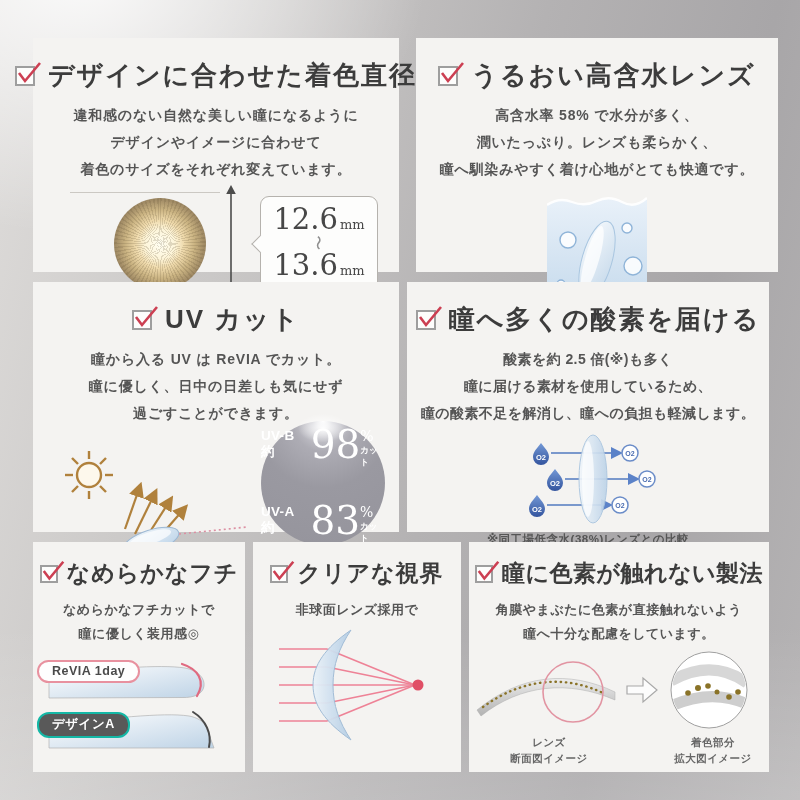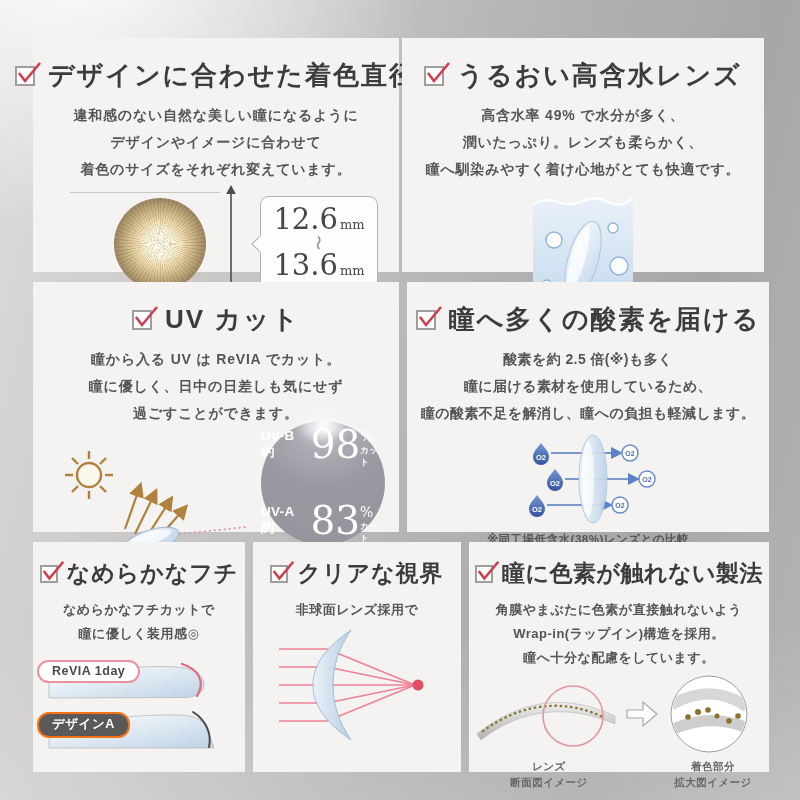--- a/index.html
+++ b/index.html
@@ -10,21 +10,21 @@
   }
   .stage{
     position:relative; width:800px; height:800px;
     background:
       radial-gradient(ellipse 560px 430px at 10% -4%, rgba(255,255,255,0.9) 0%, rgba(255,255,255,0) 62%),
       linear-gradient(to bottom, rgba(255,255,255,0) 78%, rgba(255,255,255,0.18) 100%),
       linear-gradient(104deg,#dedcda 0%,#cac8c7 28%,#b4b2b3 55%,#a8a6a8 78%,#b6b4b5 100%);
   }
   .card{ position:absolute; background:#f4f3f1; }
   .c1{ left:33px; top:38px;  width:366px; height:234px; }
-  .c2{ left:402px; top:38px; width:362px; height:234px; }
+  .c2{ left:416px; top:38px; width:362px; height:234px; }
   .c3{ left:33px; top:282px; width:366px; height:250px; }
   .c4{ left:407px; top:282px; width:362px; height:250px; }
   .c5{ left:33px; top:542px; width:212px; height:230px; }
   .c6{ left:253px; top:542px; width:208px; height:230px; }
   .c7{ left:469px; top:542px; width:300px; height:230px; }
 
   .head{ display:flex; justify-content:center; align-items:center; gap:13px; margin-top:20px; }
   .c5 .head,.c6 .head,.c7 .head{ margin-top:16px; gap:9px; }
   .cbx{ position:relative; width:20px; height:20px; border:2px solid #9e9e9e; background:#fdfdfc; flex:0 0 auto; }
   .c5 .cbx,.c6 .cbx,.c7 .cbx{ width:18px; height:18px; }
@@ -82,21 +82,21 @@
   
   .ill4{ display:flex; justify-content:center; margin-top:4px; }
   .footnote{ text-align:center; font-size:11.5px; font-weight:bold; color:#555; letter-spacing:0.5px; margin-top:5px; }
 
   
   .ill5{ position:relative; height:118px; margin-top:8px; }
   .ill5 svg{ position:absolute; left:6px; top:0; }
   .pill{ position:absolute; border-radius:12px; font-size:12.5px; font-weight:bold;
          padding:2px 13px 3px; letter-spacing:0.5px; white-space:nowrap; }
   .pill-revia{ left:4px; top:6px; background:#fefefe; border:2px solid #e8919f; color:#4a4a4a; }
-  .pill-design{ left:4px; top:58px; background:#595959; border:2px solid #f97316; color:#fff; }
+  .pill-design{ left:4px; top:58px; background:#595959; border:2px solid #14b8a6; color:#fff; }
 
   
   .ill6{ display:flex; justify-content:center; margin-top:4px; }
 
   
   .ill7{ position:relative; margin-top:4px; height:82px; }
   .caps{ position:relative; height:34px; margin-top:3px; }
   .cap{ position:absolute; text-align:center; font-size:10.5px; font-weight:bold;
         color:#666; line-height:1.5; letter-spacing:0.5px; }
   .cap-left{ left:0; width:160px; }
@@ -141,21 +141,21 @@
   <div class="card c2">
     <div class="head">
       <span class="cbx">
         <svg width="28" height="28" viewBox="0 0 28 28">
           <polyline points="3,13 9,21 24,3" fill="none" stroke="#cc3f52" stroke-width="2.6"></polyline>
         </svg>
       </span>
       <span class="title">うるおい高含水レンズ</span>
     </div>
     <div class="body">
-      <div>高含水率 49% で水分が多く、</div>
+      <div>高含水率 58% で水分が多く、</div>
       <div>潤いたっぷり。レンズも柔らかく、</div>
       <div>瞳へ馴染みやすく着け心地がとても快適です。</div>
     </div>
     <div class="ill2">
       <svg width="100" height="120" viewBox="0 0 100 120">
         <defs>
           <linearGradient id="wbg" x1="0" y1="0" x2="0" y2="1">
             <stop offset="0" stop-color="#e9f1f9"></stop>
               <stop offset="1" stop-color="#c4d9ec"></stop>
           </linearGradient>
@@ -395,21 +395,20 @@
     <div class="head">
       <span class="cbx">
         <svg width="26" height="26" viewBox="0 0 28 28">
           <polyline points="3,13 9,21 24,3" fill="none" stroke="#cc3f52" stroke-width="2.8"></polyline>
         </svg>
       </span>
       <span class="title">瞳に色素が触れない製法</span>
     </div>
     <div class="body">
       <div>角膜やまぶたに色素が直接触れないよう</div>
-      <div>Wrap-in(ラップイン)構造を採用。</div>
       <div>瞳へ十分な配慮をしています。</div>
     </div>
     <div class="ill7">
       <svg width="292" height="80" viewBox="0 0 292 80">
         <defs>
           <linearGradient id="bg7" x1="0" y1="0" x2="0" y2="1">
             <stop offset="0" stop-color="#ededed"></stop>
               <stop offset="1" stop-color="#b2b2b2"></stop>
           </linearGradient>
           <clipPath id="clip7">

